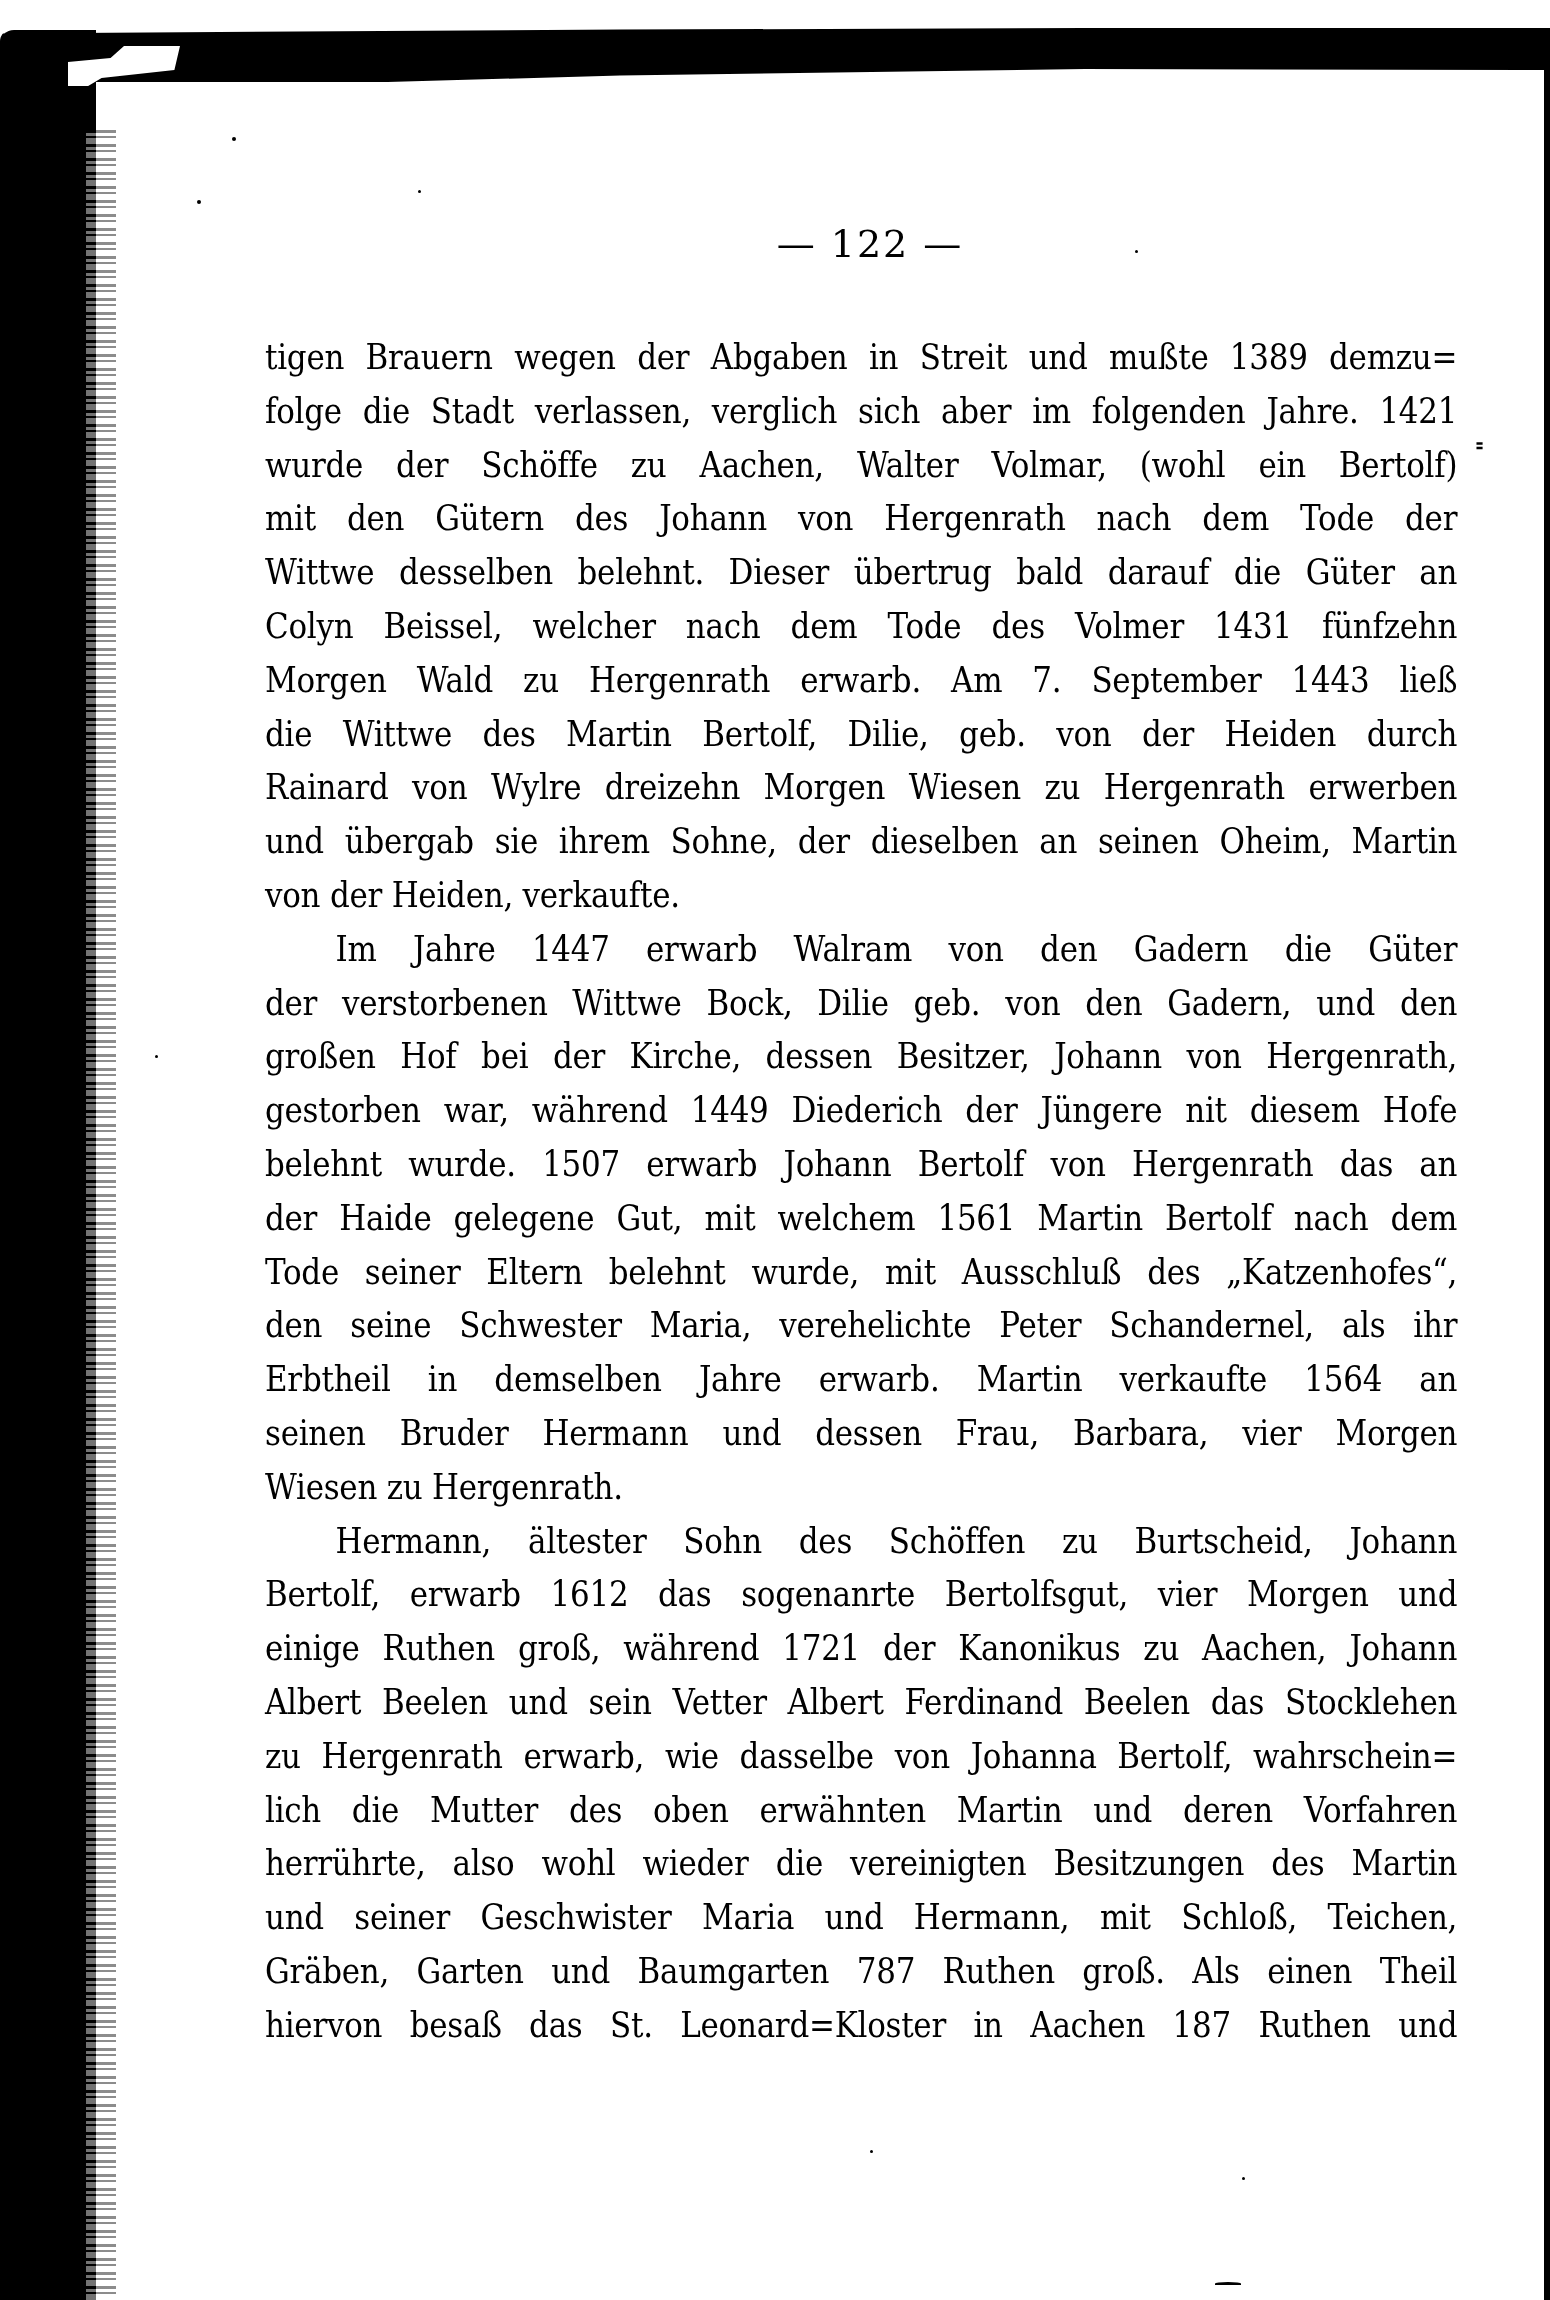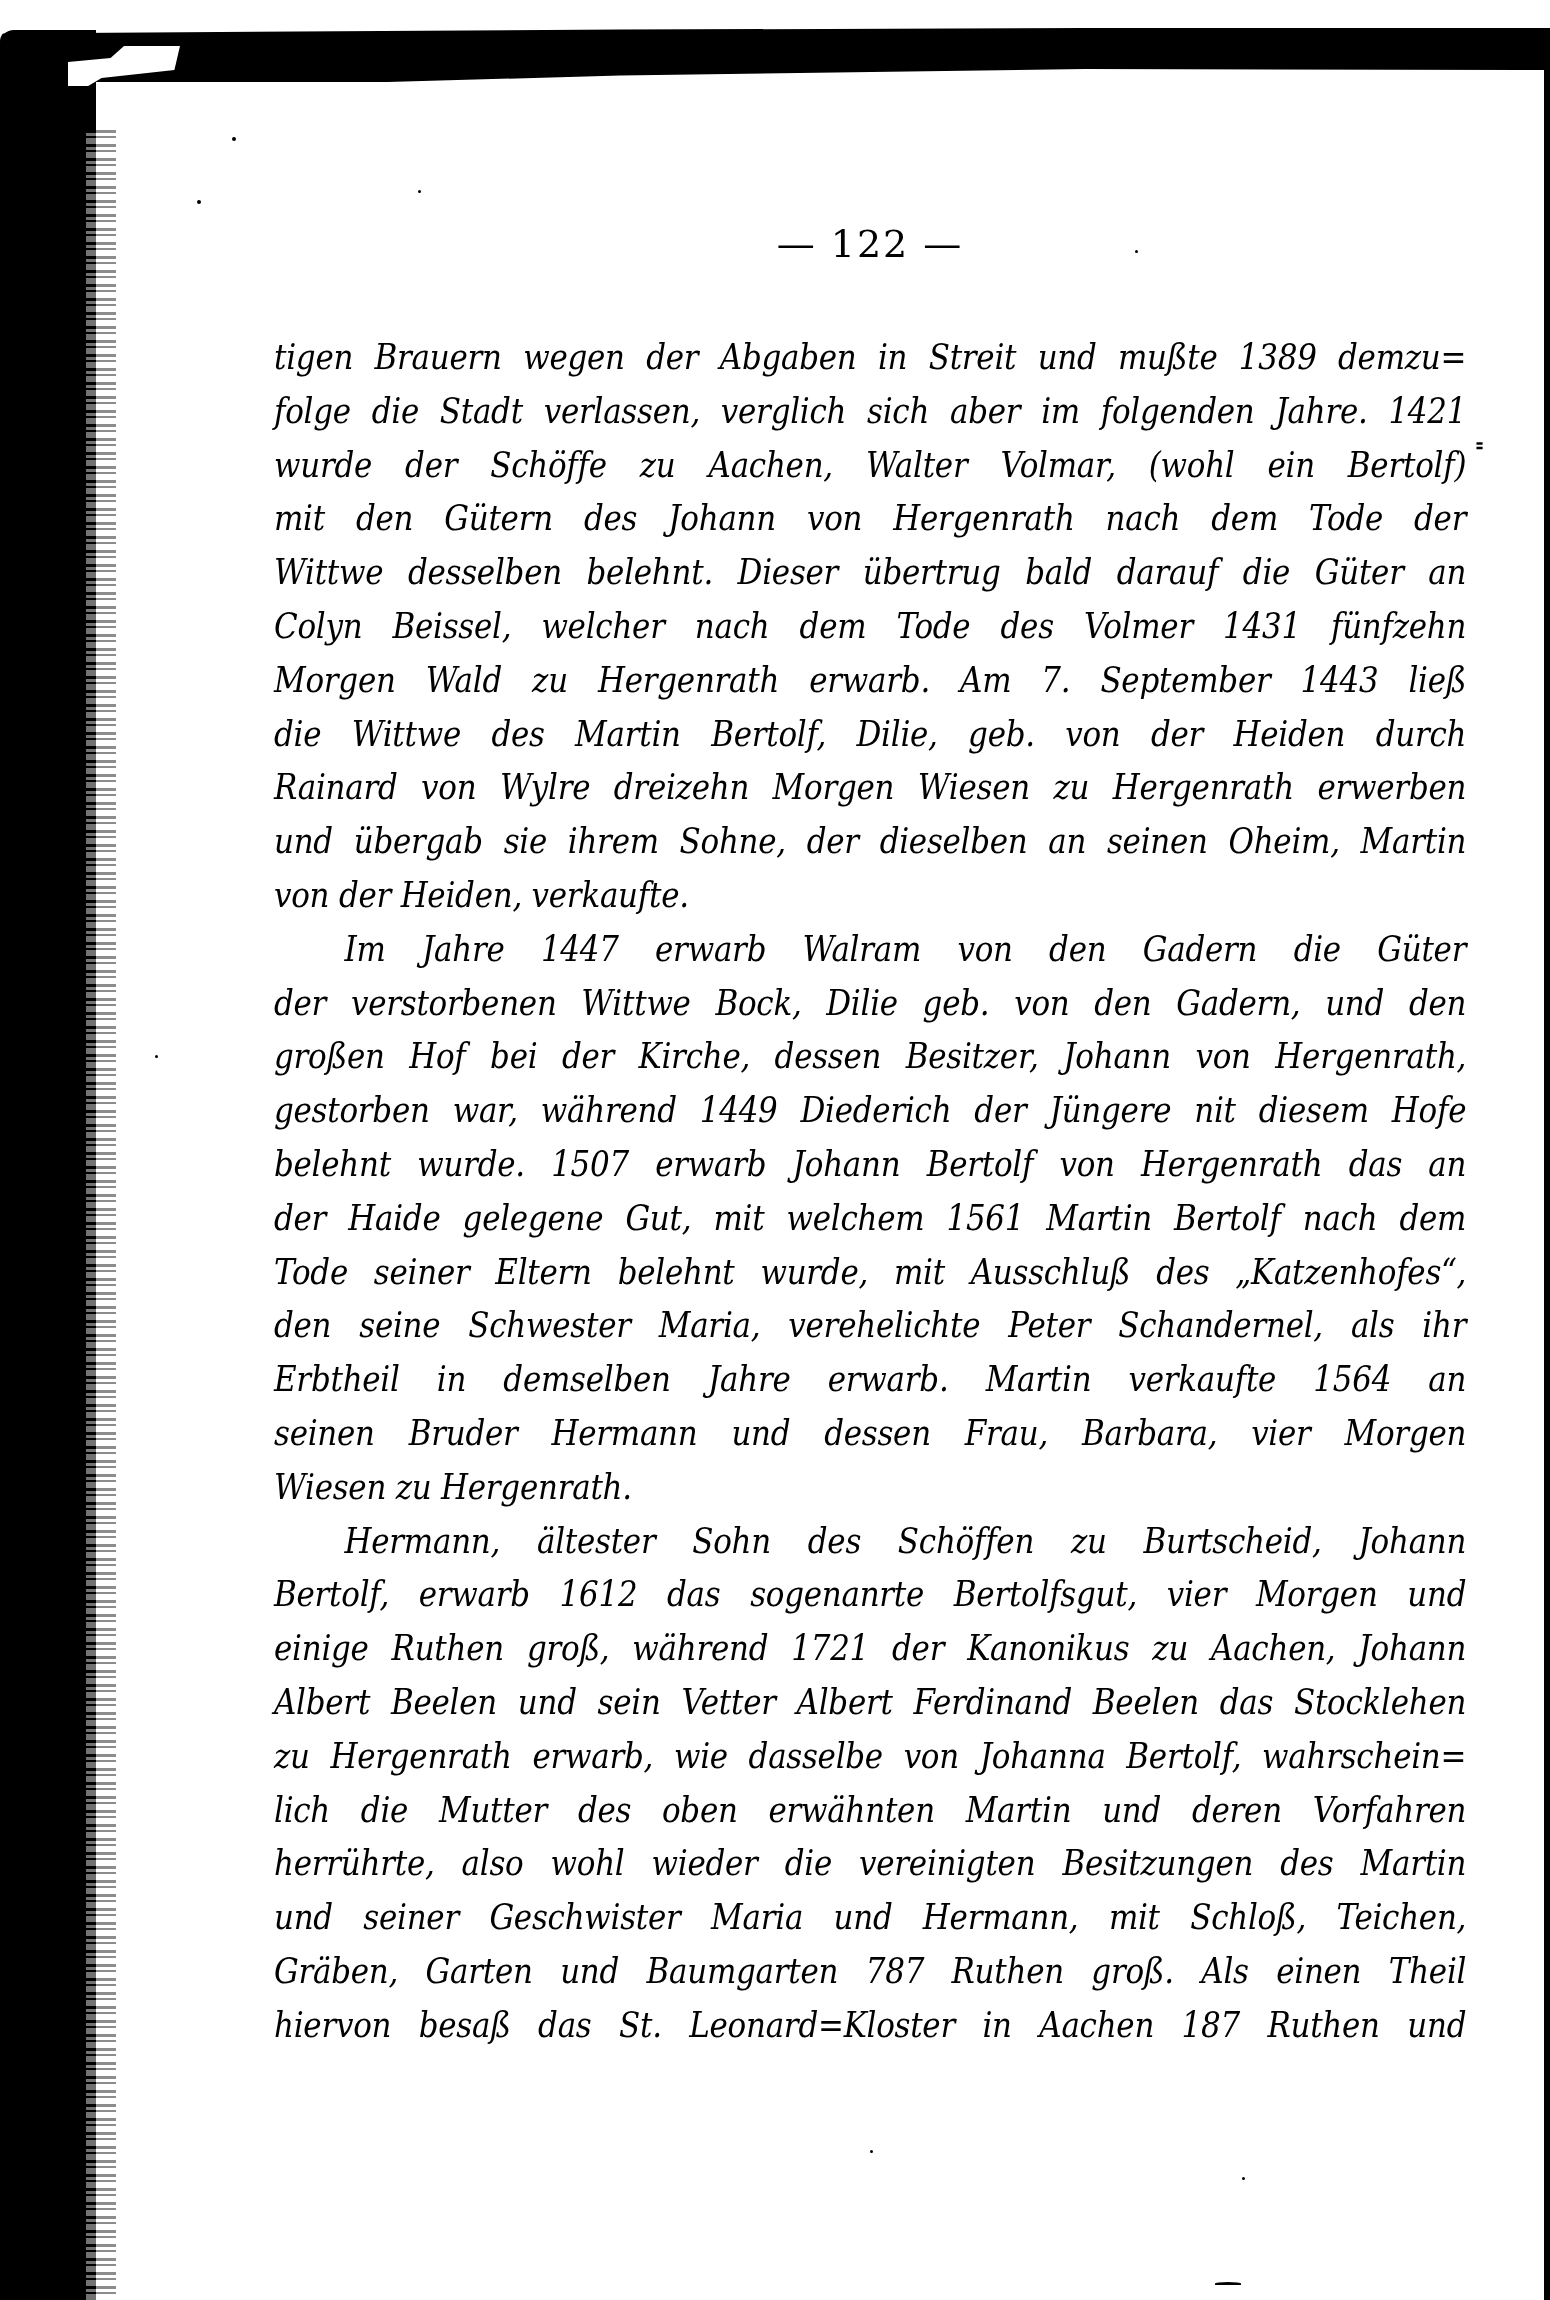--- a/index.html
+++ b/index.html
@@ -72,24 +72,23 @@
     position: absolute;
     top: 222px;
     left: 0;
     width: 1740px;
     text-align: center;
     font-size: 38px;
     letter-spacing: 2px;
   }
   .text-block {
     position: absolute;
-    left: 274px;
+    left: 265px;
     top: 330px;
     width: 1192px;
-    font-style: italic;
   }
   .line {
     height: 53.8px;
     line-height: 53.8px;
     font-size: 36px;
     white-space: nowrap;
     text-align: justify;
     text-align-last: justify;
     font-family: "DejaVu Serif", "Liberation Serif", serif;
     transform: scaleX(0.86);

